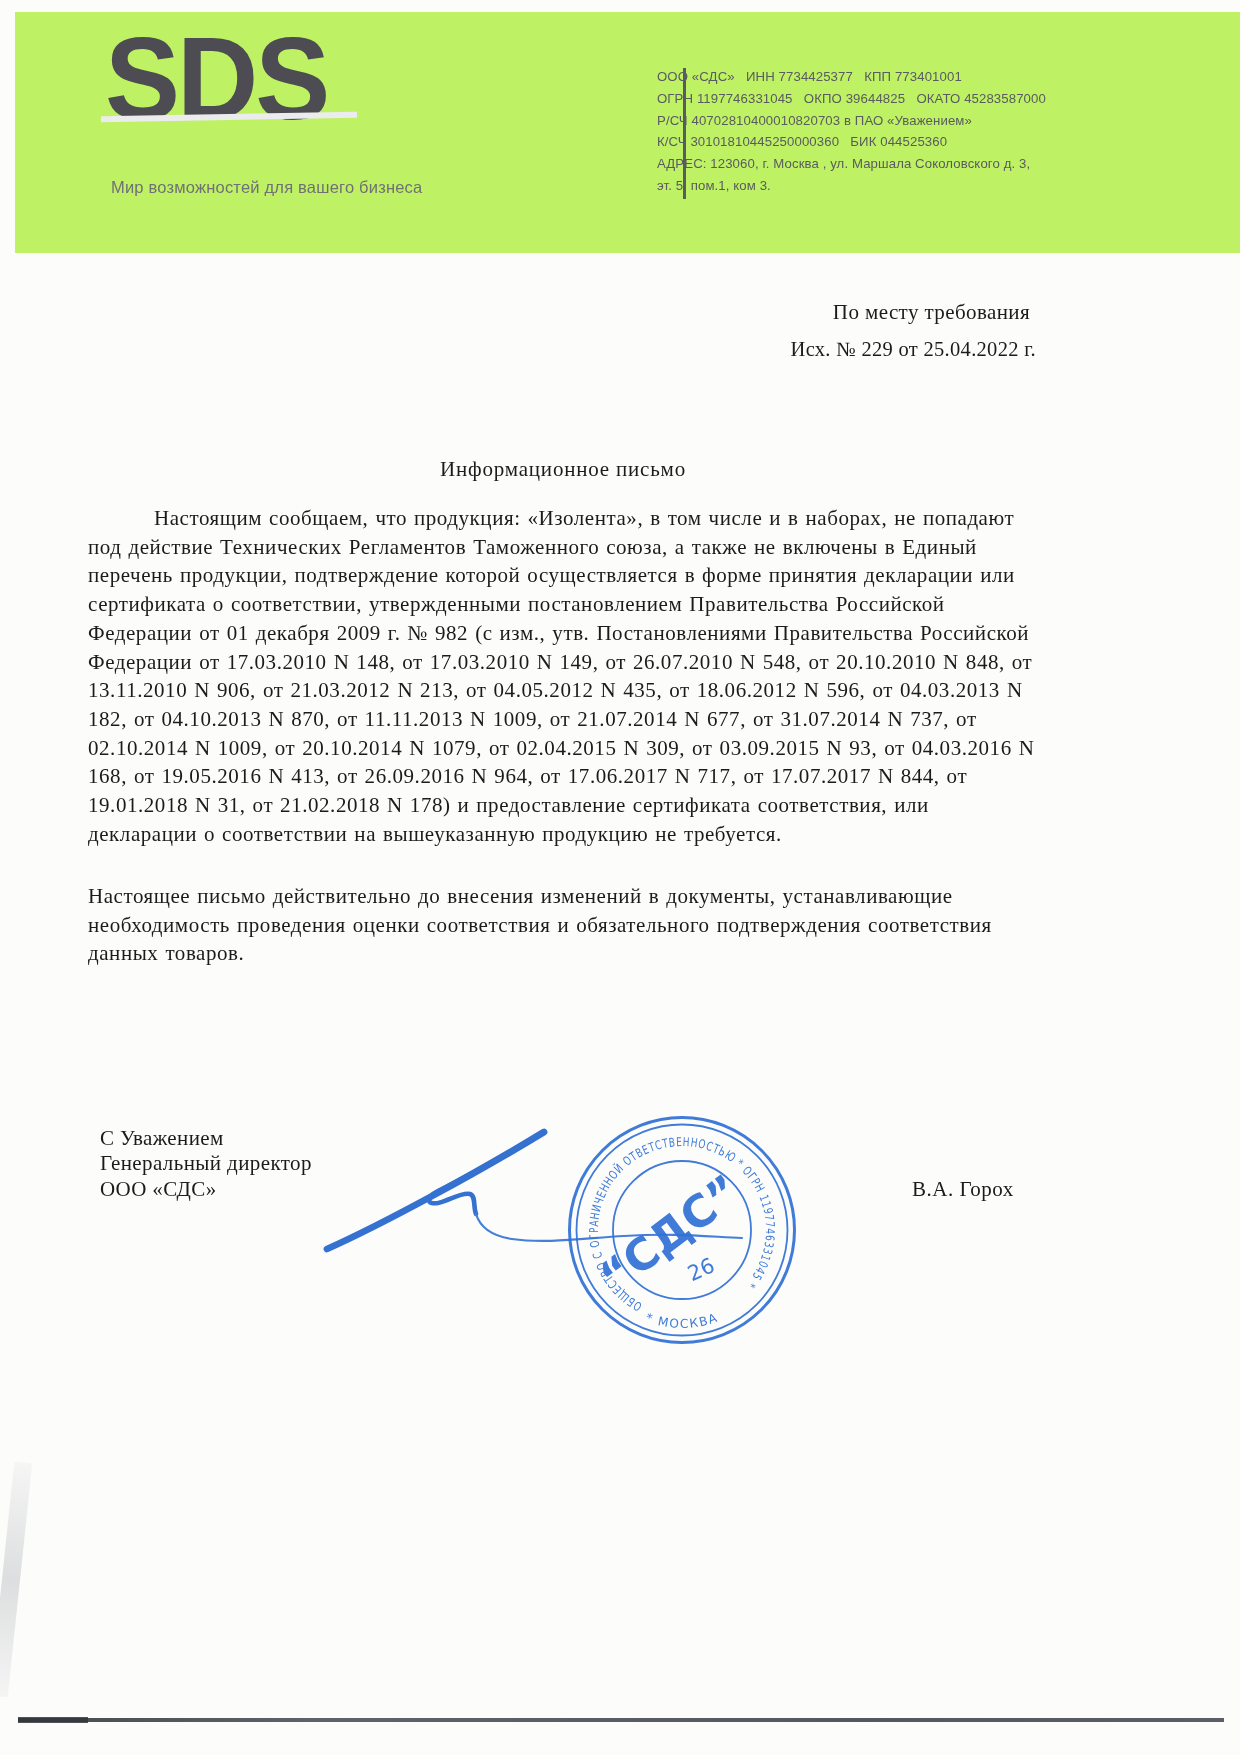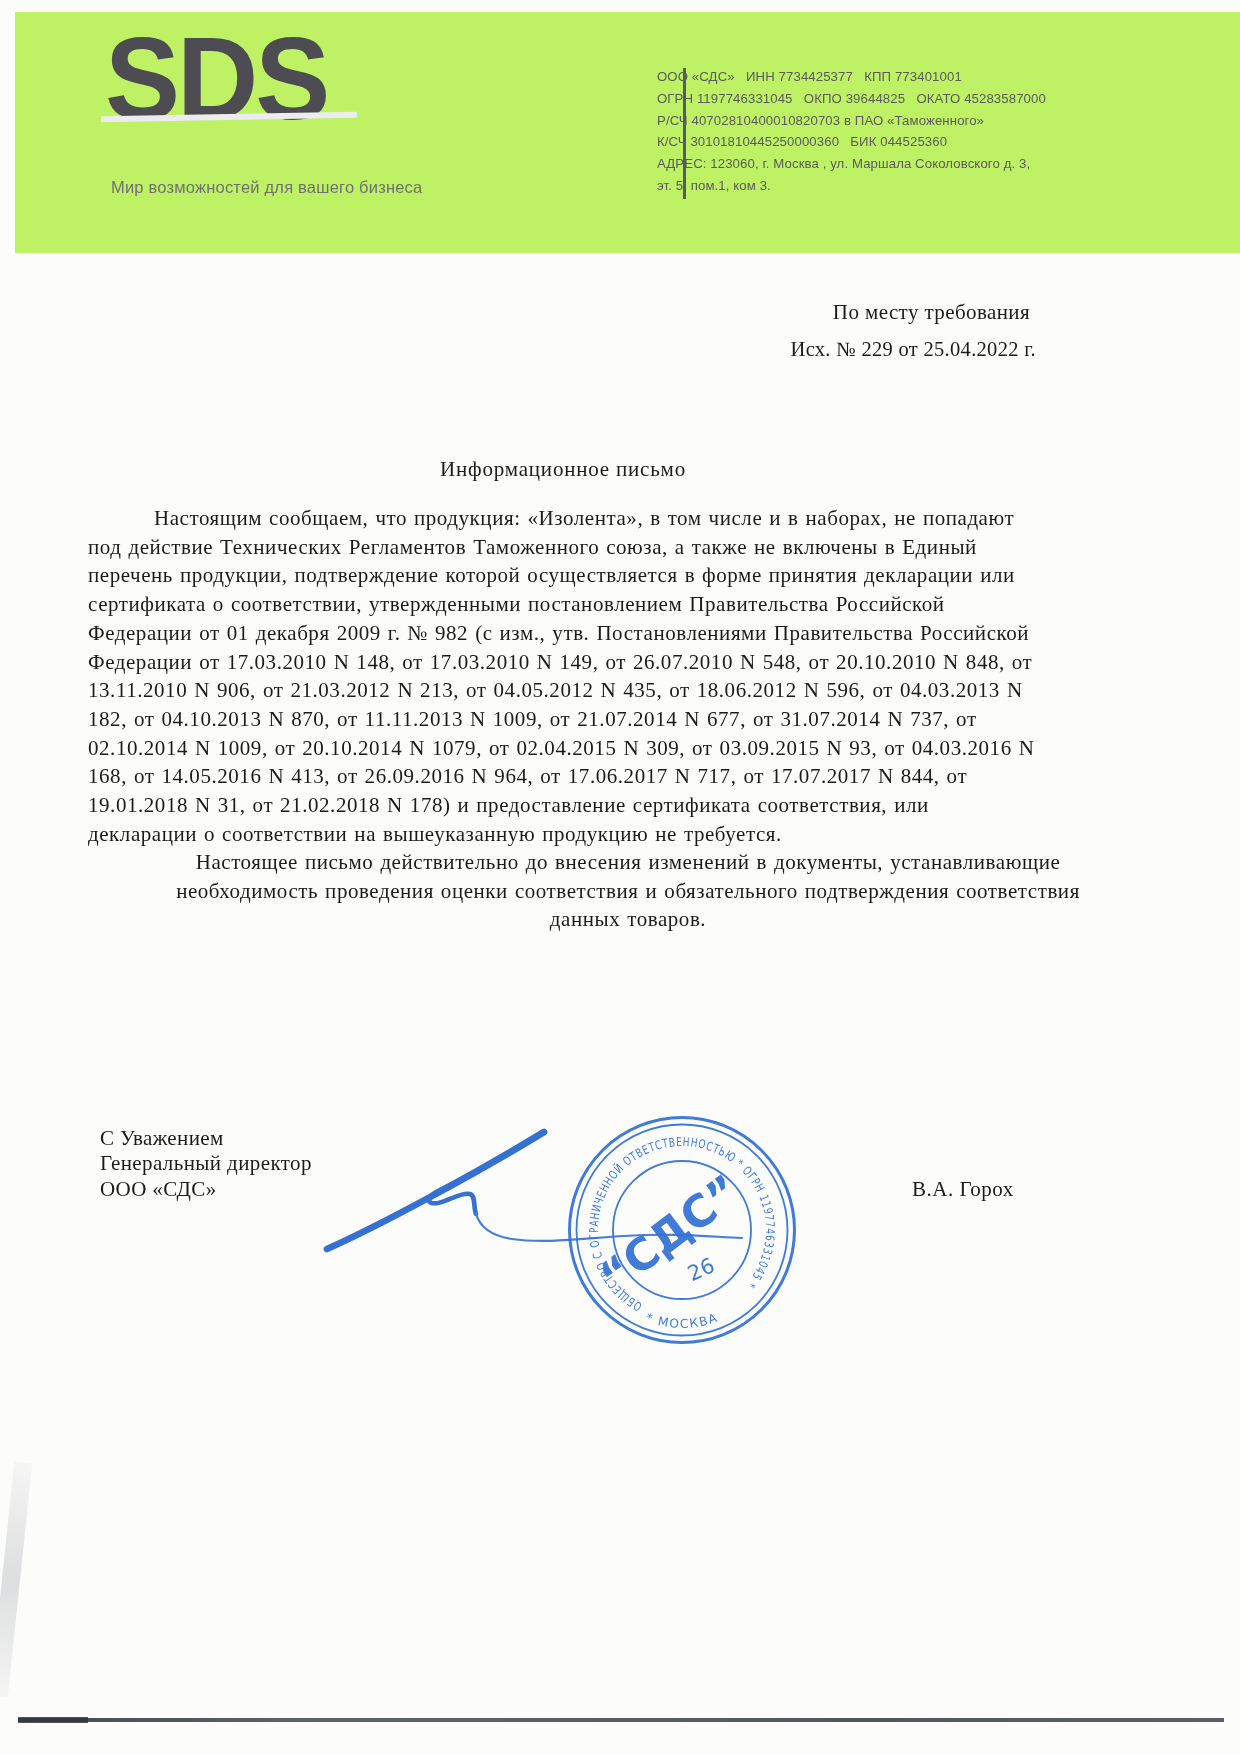--- a/index.html
+++ b/index.html
@@ -30,21 +30,21 @@
   .company-info div{white-space:nowrap;}
   
   .recipient{position:absolute;right:210px;top:288px;font-size:21px;letter-spacing:0.4px;white-space:nowrap;margin-top:12px;}
   .out-ref{position:absolute;right:204px;top:338px;font-size:20.5px;letter-spacing:0.3px;white-space:nowrap;}
   
   .letter-title{position:absolute;left:88px;top:457px;width:950px;text-align:center;font-size:21px;letter-spacing:0.8px;}
   .para{position:absolute;left:88px;width:1080px;font-size:21px;line-height:28.7px;letter-spacing:0.55px;word-spacing:1.2px;}
   .para div{white-space:nowrap;}
   .para1{top:504px;}
   .para1 div:first-child{text-indent:66px;}
-  .para2{top:848px;text-align:center;}
+  .para2{top:882px;}
   
   .closing{position:absolute;left:100px;top:1126px;font-size:21px;line-height:25.3px;letter-spacing:0.4px;}
   .closing div{white-space:nowrap;}
   .signer-name{position:absolute;left:912px;top:1177px;font-size:21px;letter-spacing:0.5px;white-space:nowrap;}
   .sig-svg{position:absolute;left:280px;top:1085px;width:560px;height:300px;}
   .stamp-svg{position:absolute;left:552px;top:1100px;width:260px;height:260px;}
   
   .scan-line{
     position:absolute;left:18px;top:1718px;width:1206px;height:4px;
     background:linear-gradient(90deg,#2e3237,#4a4f56 25%,#3d4249 70%,#454a51);opacity:0.88;
@@ -64,21 +64,21 @@
   <div class="header-band">
     <div class="logo-wrap">
       <div class="logo-text">SDS</div>
       <div class="logo-slash"></div>
     </div>
     <div class="tagline">Мир возможностей для вашего бизнеса</div>
     <div class="header-divider"></div>
     <div class="company-info">
       <div>ООО «СДС»&nbsp;&nbsp; ИНН 7734425377&nbsp;&nbsp; КПП 773401001</div>
       <div>ОГРН 1197746331045&nbsp;&nbsp; ОКПО 39644825&nbsp;&nbsp; ОКАТО 45283587000</div>
-      <div>Р/СЧ 40702810400010820703 в ПАО «Таможенного»</div>
+      <div>Р/СЧ 40702810400010820703 в ПАО «Уважением»</div>
       <div>К/СЧ 30101810445250000360&nbsp;&nbsp; БИК 044525360</div>
       <div>АДРЕС: 123060, г. Москва , ул. Маршала Соколовского д. 3,</div>
       <div>эт. 5, пом.1, ком 3.</div>
     </div>
   </div>
 
   <div class="recipient">По месту требования</div>
   <div class="out-ref">Исх. № 229 от 25.04.2022 г.</div>
 
   <div class="letter-title">Информационное письмо</div>
@@ -86,21 +86,21 @@
   <div class="para para1">
     <div>Настоящим сообщаем, что продукция: «Изолента», в том числе и в наборах, не попадают</div>
     <div>под действие Технических Регламентов Таможенного союза, а также не включены в Единый</div>
     <div>перечень продукции, подтверждение которой осуществляется в форме принятия декларации или</div>
     <div>сертификата о соответствии, утвержденными постановлением Правительства Российской</div>
     <div>Федерации от 01 декабря 2009 г. № 982 (с изм., утв. Постановлениями Правительства Российской</div>
     <div>Федерации от 17.03.2010 N 148, от 17.03.2010 N 149, от 26.07.2010 N 548, от 20.10.2010 N 848, от</div>
     <div>13.11.2010 N 906, от 21.03.2012 N 213, от 04.05.2012 N 435, от 18.06.2012 N 596, от 04.03.2013 N</div>
     <div>182, от 04.10.2013 N 870, от 11.11.2013 N 1009, от 21.07.2014 N 677, от 31.07.2014 N 737, от</div>
     <div>02.10.2014 N 1009, от 20.10.2014 N 1079, от 02.04.2015 N 309, от 03.09.2015 N 93, от 04.03.2016 N</div>
-    <div>168, от 14.05.2016 N 413, от 26.09.2016 N 964, от 17.06.2017 N 717, от 17.07.2017 N 844, от</div>
+    <div>168, от 19.05.2016 N 413, от 26.09.2016 N 964, от 17.06.2017 N 717, от 17.07.2017 N 844, от</div>
     <div>19.01.2018 N 31, от 21.02.2018 N 178) и предоставление сертификата соответствия, или</div>
     <div>декларации о соответствии на вышеуказанную продукцию не требуется.</div>
   </div>
 
   <div class="para para2">
     <div>Настоящее письмо действительно до внесения изменений в документы, устанавливающие</div>
     <div>необходимость проведения оценки соответствия и обязательного подтверждения соответствия</div>
     <div>данных товаров.</div>
   </div>
 

